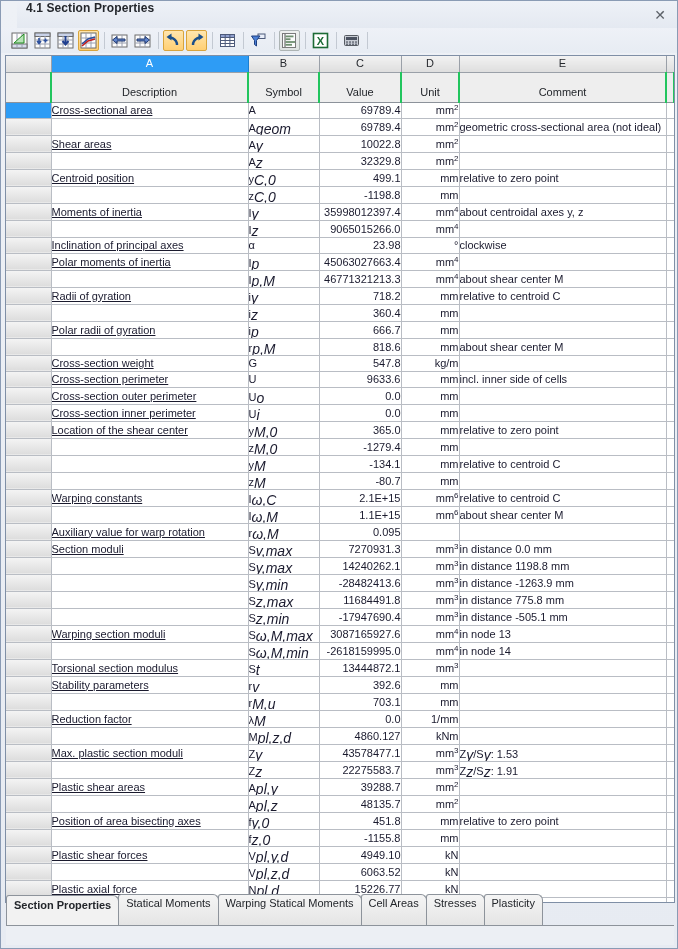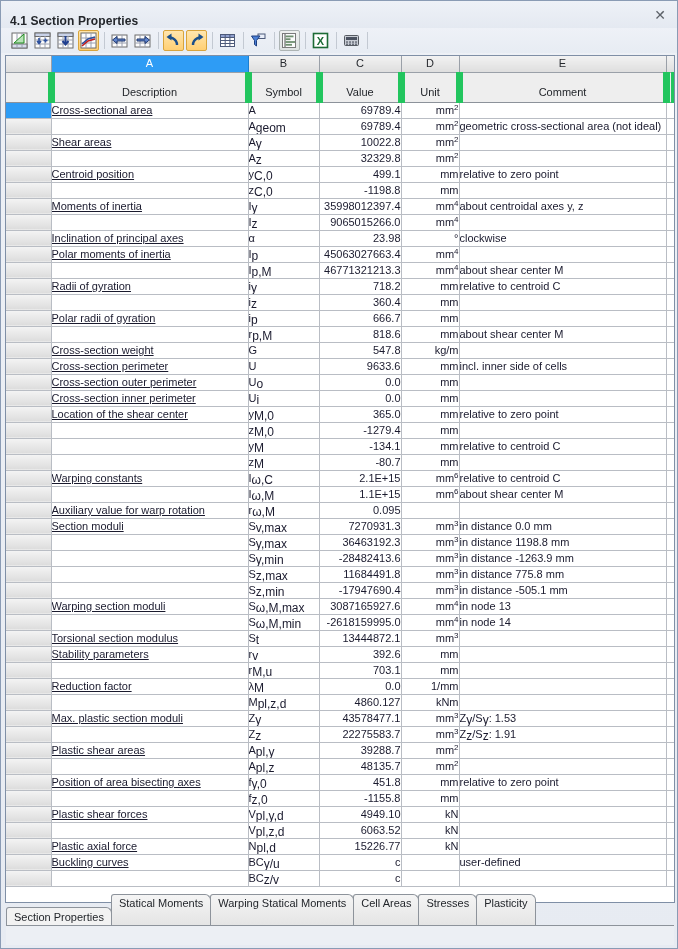--- a/index.html
+++ b/index.html
@@ -15,21 +15,21 @@
   #window{
     position:absolute;left:0;top:0;width:678px;height:949px;
     background:linear-gradient(#eef1f6,#e7ebf2);
     border:1px solid #8a9bb4;
     box-sizing:border-box;
   }
   
   #titlebar{
     position:relative;height:27px;
     background:linear-gradient(#eef1f7,#e4e9f1);
-    display:flex;align-items:flex-end;
+    display:flex;align-items:flex-start;margin-left:16px;
   }
   #titlebar .title{
     margin-left:9px;font-size:12px;font-weight:bold;color:#23262b;
     letter-spacing:.1px;
   }
   #close-btn{
     position:absolute;right:6px;top:4px;width:22px;height:19px;
     display:flex;align-items:center;justify-content:center;
     color:#5c6168;font-size:14px;line-height:1;cursor:pointer;
     font-family:"DejaVu Sans", sans-serif;
@@ -90,57 +90,57 @@
   tr.colhdr td.sel{
     background:#2e9cf5;color:#ffffff;
     border-right:1px solid #1c7fd0;
   }
   
   tr.titles td{
     background:#eeeeee;
     text-align:center;vertical-align:bottom;
     height:30px;line-height:14px;padding-bottom:3px;
     color:#23262b;
-    border-right:7px solid #22c55e;
+    border-right:2px solid #22c55e;
     border-bottom:1px solid #8c929a;
   }
   td.rowhdr{
     background:linear-gradient(#f4f4f4,#dcdcdc);
     border-right:1px solid #9aa0a8;
     cursor:pointer;
   }
   td.rowhdr.sel{background:#2e9cf5;}
   td.corner{
     background:linear-gradient(#f2f2f2,#dedede);
     border-right:1px solid #9aa0a8;border-bottom:1px solid #9aa0a8;
   }
   td.c-desc{padding-left:4px;text-align:left;text-decoration:underline;}
   td.c-sym{padding-left:4px;text-align:left;}
   td.c-val{padding-right:4px;text-align:right;}
   td.c-unit{padding-left:4px;text-align:right;}
   td.c-com{padding-left:5px;text-align:left;}
   td.c-tail{border-right:none;background:#fff;}
-  sub{font-size:12px;vertical-align:baseline;position:relative;top:2px;}
+  sub{font-size:14px;vertical-align:baseline;position:relative;top:2px;font-style:italic;}
   sup{font-size:8px;vertical-align:baseline;position:relative;top:-4px;}
   
   #tabstrip{
     position:absolute;left:5px;top:906px;width:668px;height:19px;
     display:flex;align-items:flex-end;
   }
   .tab{
     height:32px;line-height:16px;padding:0 7px;margin-right:-1px;
     background:linear-gradient(#f5f5f5,#e4e4e4);
     border:1px solid #8d939b;
     border-bottom:none;
     border-radius:3px 6px 0 0;
     font-size:11px;color:#23262b;cursor:pointer;
     box-sizing:border-box;
   }
   .tab.active{
-    background:#f2f2f2;height:19px;line-height:18px;font-weight:normal;margin-top:23px;
+    background:#f2f2f2;height:31px;line-height:18px;font-weight:bold;margin-top:23px;
   }
   #tabline{
     position:absolute;left:5px;top:924px;width:668px;height:1px;
     background:#8d939b;
   }
   #bottom-pane{
     position:absolute;left:5px;top:925px;width:668px;height:19px;
     background:#eceff4;
   }
 </style>
@@ -575,21 +575,21 @@
             <td class="c-sym">S<sub>v,max</sub></td>
             <td class="c-val">7270931.3</td>
             <td class="c-unit">mm<sup>3</sup></td>
             <td class="c-com">in distance 0.0 mm</td>
             <td class="c-tail"></td>
           </tr>
           <tr>
             <td class="rowhdr"></td>
             <td class="c-desc"></td>
             <td class="c-sym">S<sub>y,max</sub></td>
-            <td class="c-val">36463192.3</td>
+            <td class="c-val">14240262.1</td>
             <td class="c-unit">mm<sup>3</sup></td>
             <td class="c-com">in distance 1198.8 mm</td>
             <td class="c-tail"></td>
           </tr>
           <tr>
             <td class="rowhdr"></td>
             <td class="c-desc"></td>
             <td class="c-sym">S<sub>y,min</sub></td>
             <td class="c-val">-28482413.6</td>
             <td class="c-unit">mm<sup>3</sup></td>

